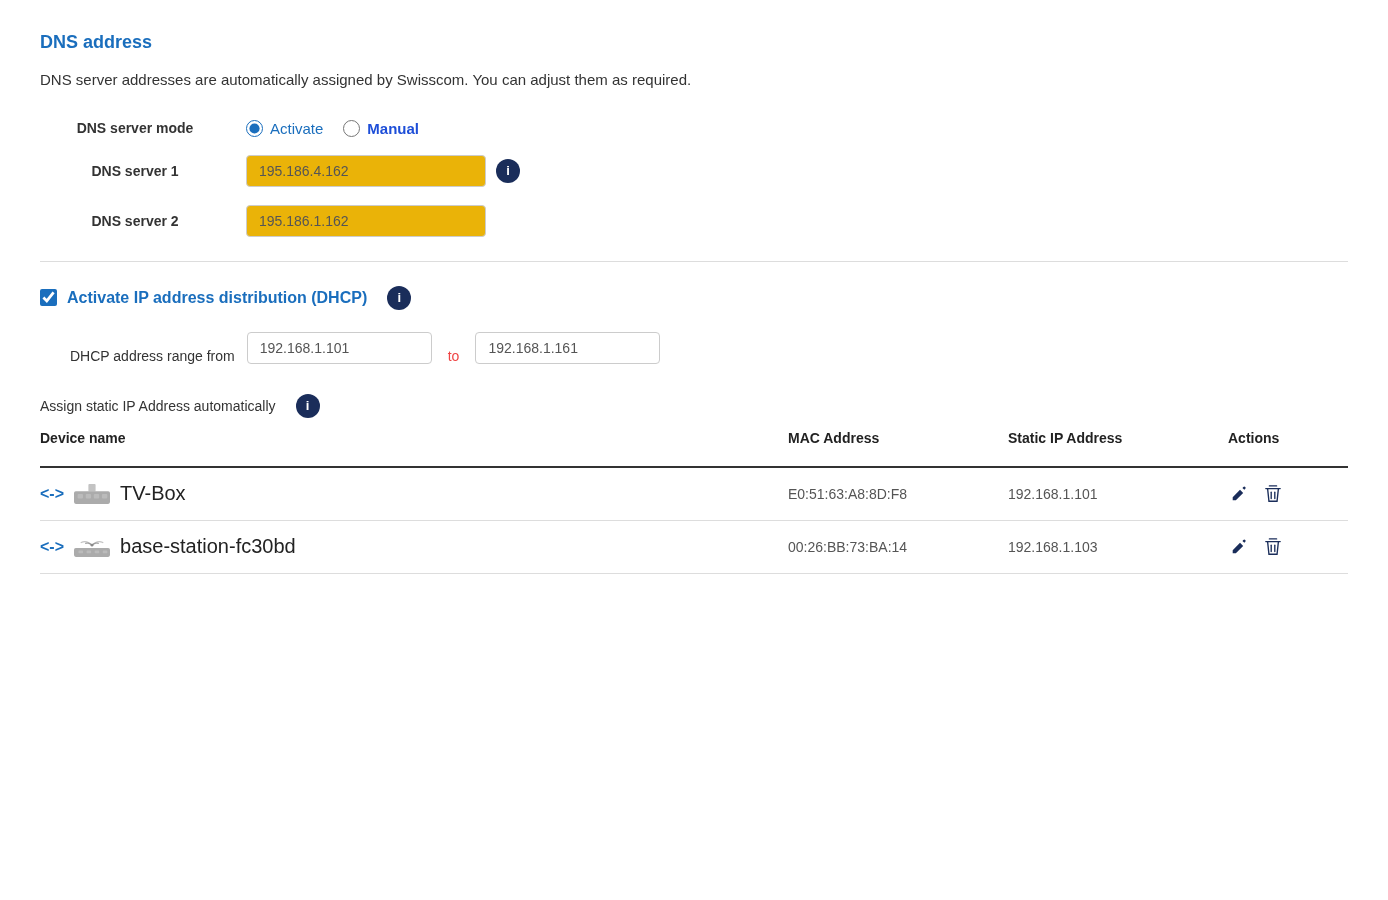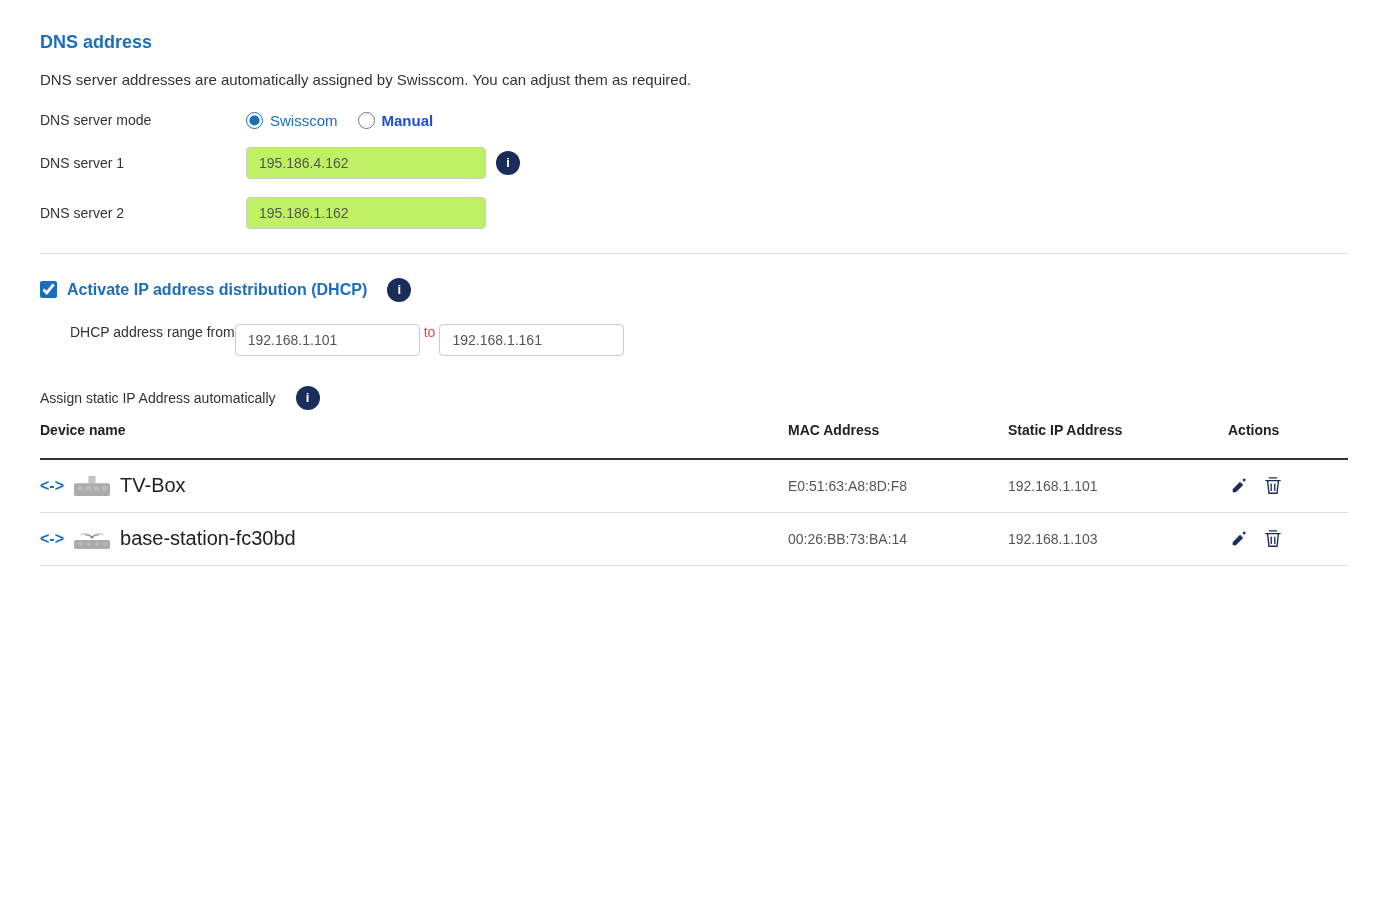--- a/index.html
+++ b/index.html
@@ -11,35 +11,36 @@
       padding: 32px 40px;
     }
     .section-title {
       color: #1a6ebd;
       font-size: 18px;
       font-weight: 600;
       margin-bottom: 16px;
     }
     .description {
       color: #333;
-      margin-bottom: 20px;
+      margin-bottom: 28px;
       font-size: 15px;
       line-height: 1.5;
     }
     .form-row {
       display: flex;
       align-items: center;
       margin-bottom: 18px;
     }
     .form-label {
-      text-align: left;
+      text-align: center;
       min-width: 190px;
       margin-right: 16px;
       color: #333;
       font-size: 14px;
+      font-weight: bold;
     }
     .radio-group {
       display: flex;
       align-items: center;
       gap: 20px;
     }
     .radio-option {
       display: flex;
       align-items: center;
       gap: 7px;
@@ -61,21 +62,21 @@
       font-weight: 700;
     }
     .text-input {
       border: 1px solid #ccc;
       border-radius: 4px;
       padding: 7px 12px;
       font-size: 14px;
       color: #555;
       width: 240px;
       outline: none;
-      background: #bef264;
+      background: #eab308;
     }
     .info-icon {
       display: inline-flex;
       align-items: center;
       justify-content: center;
       width: 24px;
       height: 24px;
       background: #1a2d5a;
       color: #fff;
       border-radius: 50%;
@@ -101,21 +102,22 @@
       width: 17px;
       height: 17px;
     }
     .checkbox-label {
       color: #1a6ebd;
       font-size: 16px;
       font-weight: 700;
     }
     .dhcp-range-row {
       display: flex;
-      align-items: flex-start;
+      align-items: flex-end;
+      gap: 12px;
       margin-left: 30px;
       margin-bottom: 30px;
       margin-top: 12px;
     }
     .dhcp-range-label {
       font-size: 14px;
       color: #333;
       white-space: nowrap;
     }
     .dhcp-input {
@@ -214,21 +216,21 @@
 
 <div>
   <h2 class="section-title">DNS address</h2>
   <p class="description">DNS server addresses are automatically assigned by Swisscom. You can adjust them as required.</p>
 
   <div class="form-row">
     <div class="form-label">DNS server mode</div>
     <div class="radio-group">
       <div class="radio-option">
         <input type="radio" name="dnsmode" id="dns-auto" checked="" style="">
-        <label for="dns-auto">Swisscom</label>
+        <label for="dns-auto">Activate</label>
       </div>
       <div class="radio-option manual">
         <input type="radio" name="dnsmode" id="dns-manual" style="">
         <label for="dns-manual">Manual</label>
       </div>
     </div>
   </div>
 
   <div class="form-row">
     <div class="form-label">DNS server 1</div>

